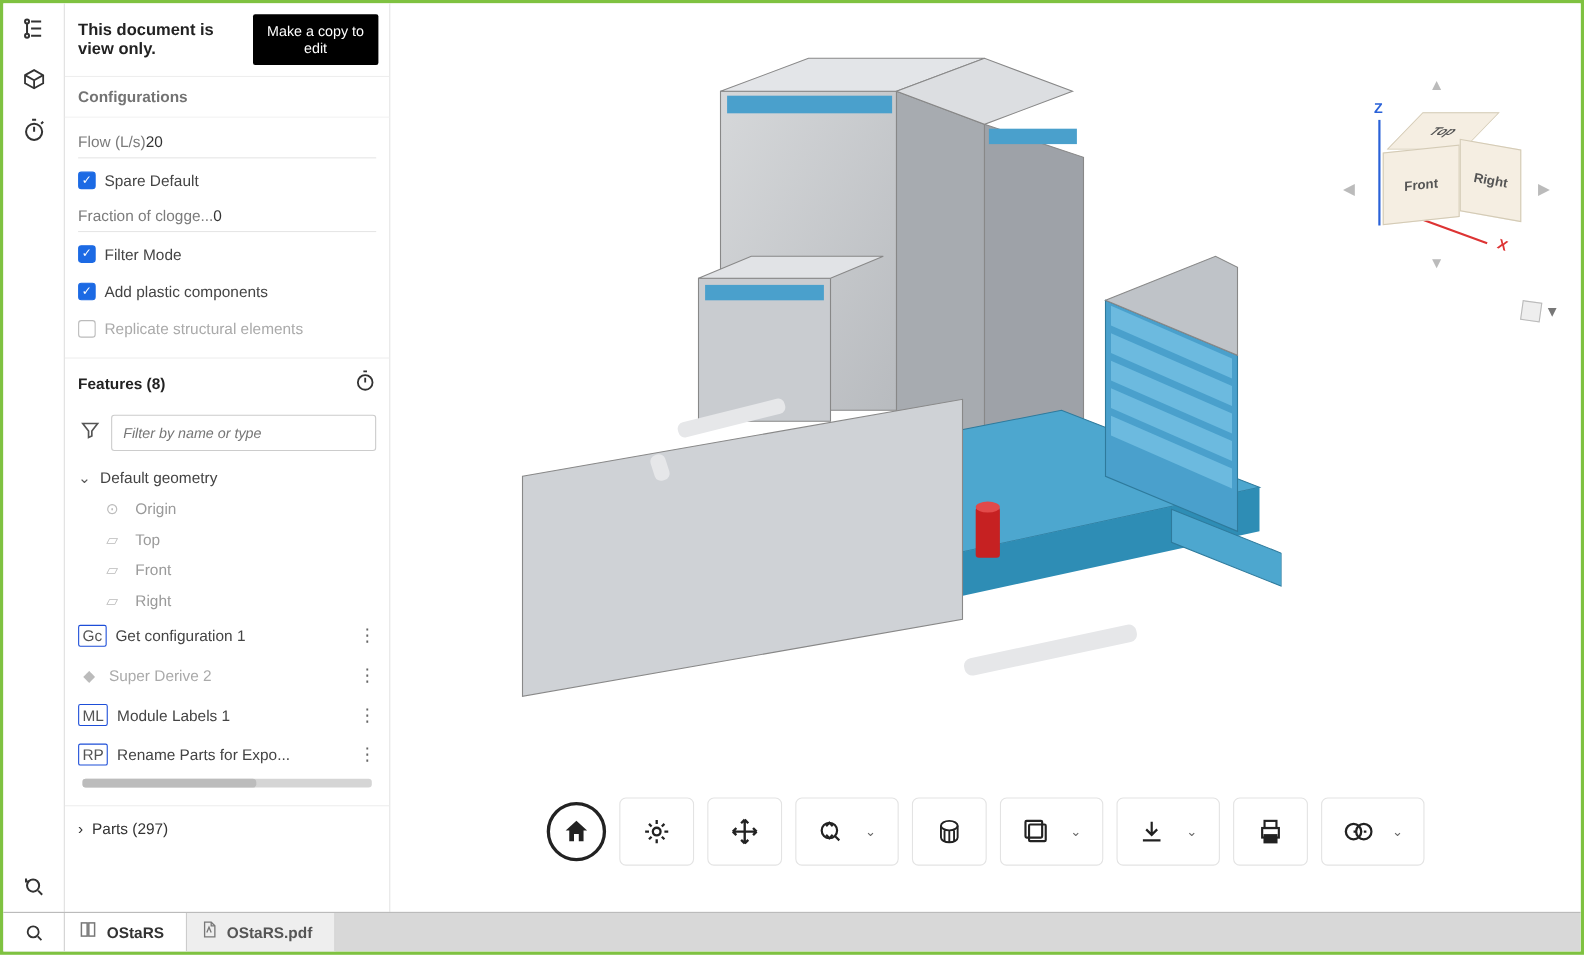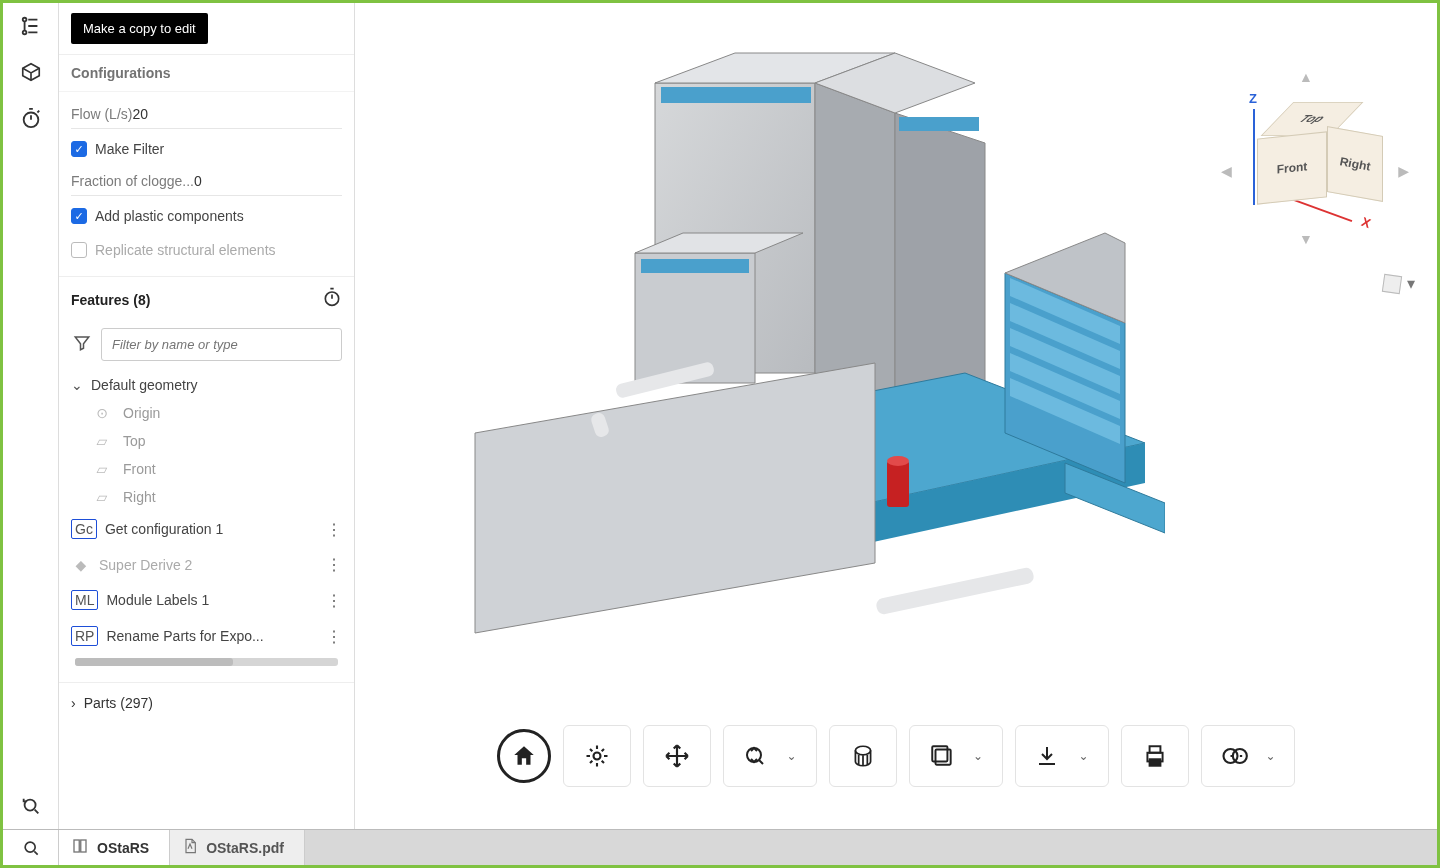--- a/index.html
+++ b/index.html
@@ -116,36 +116,41 @@
     <div class="rail-btn bottom-icon">
       <svg width="22" height="22" viewBox="0 0 24 24" fill="none" stroke="currentColor" stroke-width="2">
           <circle cx="11" cy="11" r="6"></circle>
           <path d="M20 20l-4-4M4 4v3h3"></path>
         </svg>
     </div>
   </div>
 
   <div class="sidebar">
     <div class="banner">
+      <span class="banner-text">This document is view only.</span>
       <button class="banner-btn">Make a copy to edit</button>
     </div>
 
     <div class="section-title">Configurations</div>
     <div class="config-body">
       <div class="param-row">
         <span>Flow (L/s)</span>
         <span class="val">20</span>
       </div>
       <div class="check-row">
         <span class="chk checked"></span>
-        <span>Make Filter</span>
+        <span>Spare Default</span>
       </div>
       <div class="param-row">
         <span>Fraction of clogge...</span>
         <span class="val">0</span>
+      </div>
+      <div class="check-row">
+        <span class="chk checked"></span>
+        <span>Filter Mode</span>
       </div>
       <div class="check-row">
         <span class="chk checked"></span>
         <span>Add plastic components</span>
       </div>
       <div class="check-row disabled">
         <span class="chk"></span>
         <span>Replicate structural elements</span>
       </div>
     </div>

